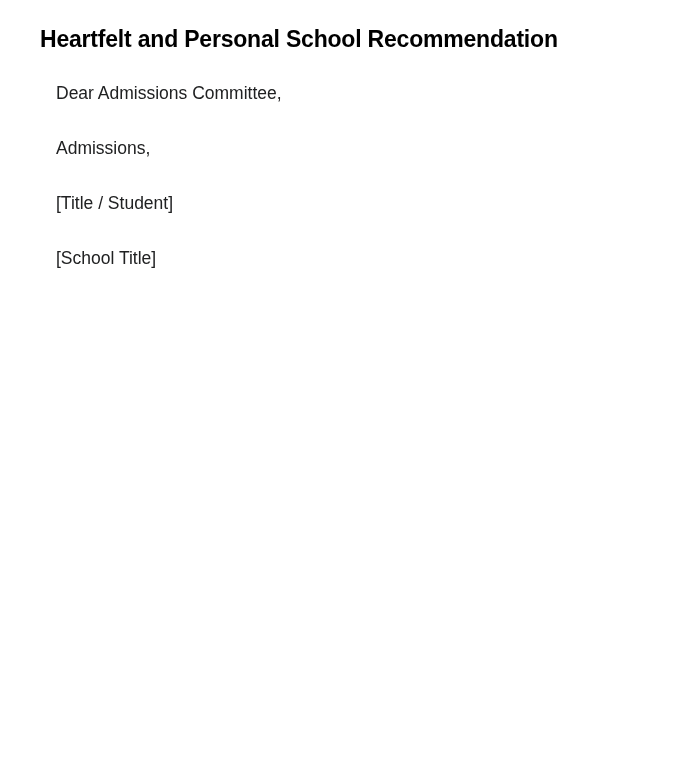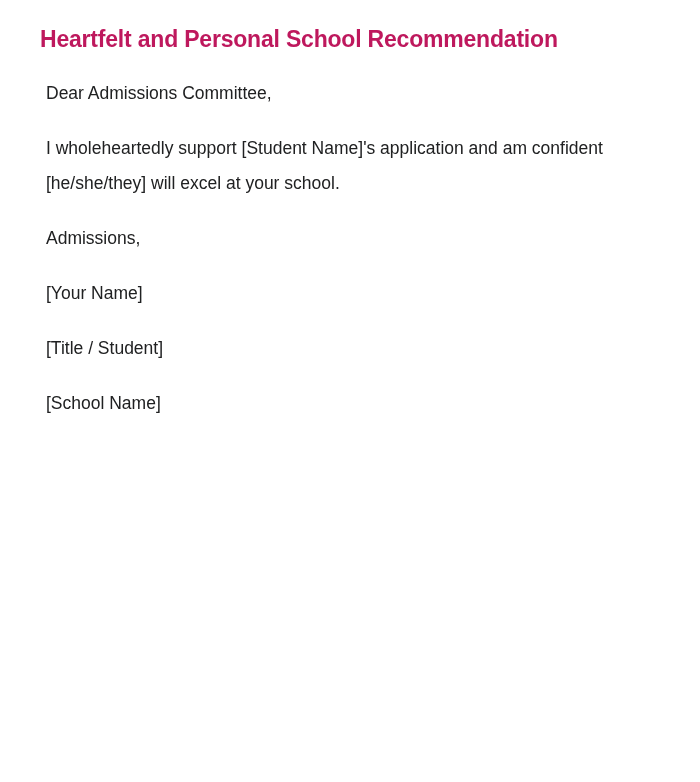--- a/index.html
+++ b/index.html
@@ -17,42 +17,40 @@
     overflow: hidden;
     font-family: "Liberation Sans", "DejaVu Sans", sans-serif;
     color: #202122;
   }
   .doc-title {
     margin: 0 0 22px 0;
     font-size: 23px;
     line-height: 30px;
     font-weight: 700;
     letter-spacing: -0.2px;
-    color: #be185d;
+    color: #000000;
   }
   .doc-para {
-    margin: 0 0 20px 6px;
+    margin: 0 0 20px 16px;
     max-width: 600px;
     font-size: 17.5px;
     line-height: 35px;
     font-weight: 400;
   }
 </style>
 </head>
 <body>
 
 <div class="page">
   <h1 class="doc-title">Heartfelt and Personal School Recommendation</h1>
 
   <p class="doc-para">Dear Admissions Committee,</p>
 
 
 
-  <p class="doc-para">I wholeheartedly support [Student Name]'s application and am confident [he/she/they] will excel at your school.</p>
 
   <p class="doc-para">Admissions,</p>
 
-  <p class="doc-para">[Your Name]</p>
 
   <p class="doc-para">[Title / Student]</p>
 
-  <p class="doc-para">[School Name]</p>
+  <p class="doc-para">[School Title]</p>
 </div>
 
 </body></html>

